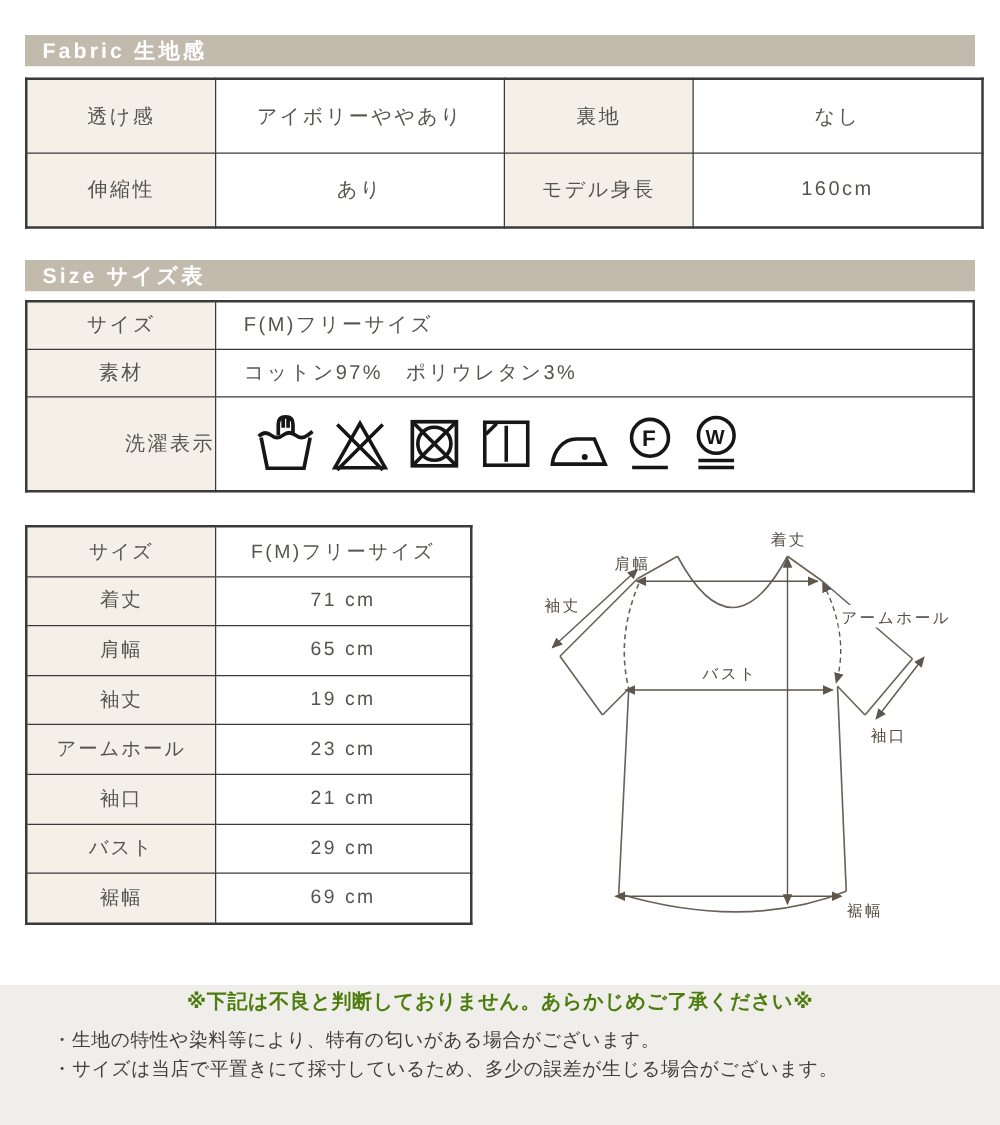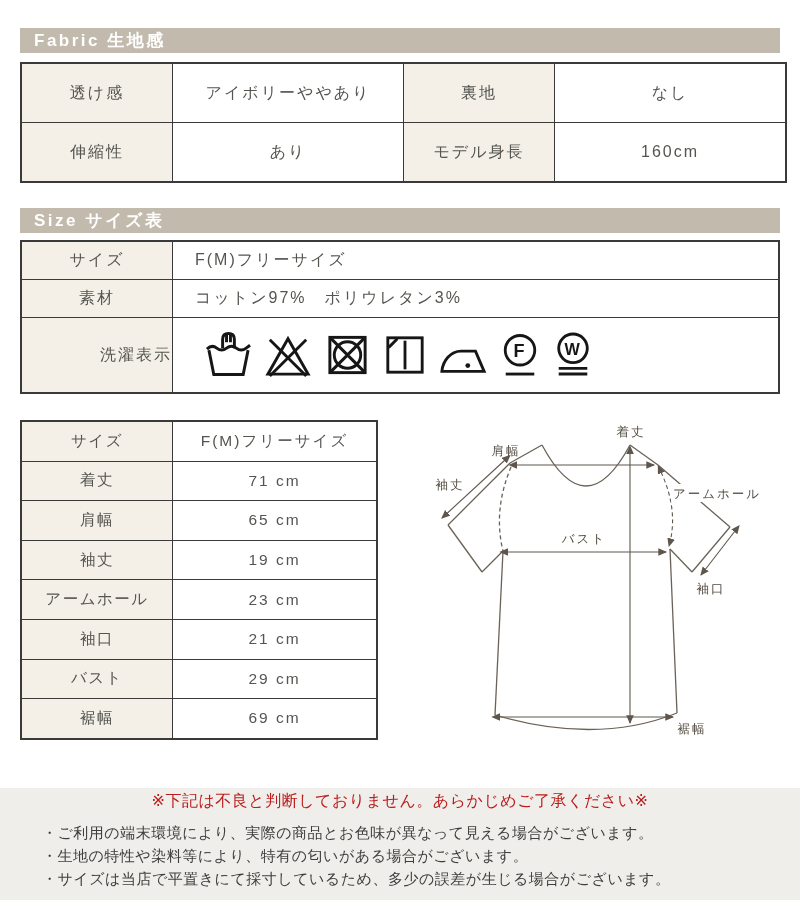--- a/index.html
+++ b/index.html
@@ -31,22 +31,22 @@
   
   .care{display:flex;align-items:center;gap:13px;padding-left:10px;}
   .care svg{display:block;}
 
   
   .diagram{position:absolute;left:395px;top:415px;}
   .dlabel{font-size:12.5px;fill:#554d42;letter-spacing:2px;}
 
   
   .notice{position:absolute;left:0;top:788px;width:800px;height:112px;background:#f0eeea;box-sizing:border-box;}
-  .notice-title{margin-top:3px;text-align:center;font-size:16px;font-weight:normal;
-                color:#b91c1c;letter-spacing:0.5px;}
+  .notice-title{margin-top:3px;text-align:center;font-size:16px;font-weight:bold;
+                color:#4d7c0f;letter-spacing:0.5px;}
   .notice-list{margin-top:9px;padding-left:42px;}
   .notice-item{font-size:15px;color:#3e3e3e;line-height:23px;letter-spacing:0.5px;}
 </style>
 </head>
 <body>
 
 <div class="page">
 
   <div class="bar bar1">Fabric 生地感</div>
 
@@ -220,19 +220,18 @@
     <text class="dlabel" x="55" y="74" text-anchor="middle">袖丈</text>
     <text class="dlabel" x="322" y="83" text-anchor="middle">アームホール</text>
     <text class="dlabel" x="189" y="128" text-anchor="middle">バスト</text>
     <text class="dlabel" x="316" y="178" text-anchor="middle">袖口</text>
     <text class="dlabel" x="297" y="318" text-anchor="middle">裾幅</text>
   </svg>
 
   <div class="notice">
     <div class="notice-title">※下記は不良と判断しておりません。あらかじめご了承ください※</div>
     <div class="notice-list">
-      <div class="notice-item">・ご利用の端末環境により、実際の商品とお色味が異なって見える場合がございます。</div>
       <div class="notice-item">・生地の特性や染料等により、特有の匂いがある場合がございます。</div>
       <div class="notice-item">・サイズは当店で平置きにて採寸しているため、多少の誤差が生じる場合がございます。</div>
     </div>
   </div>
 
 </div>
 
 </body></html>

